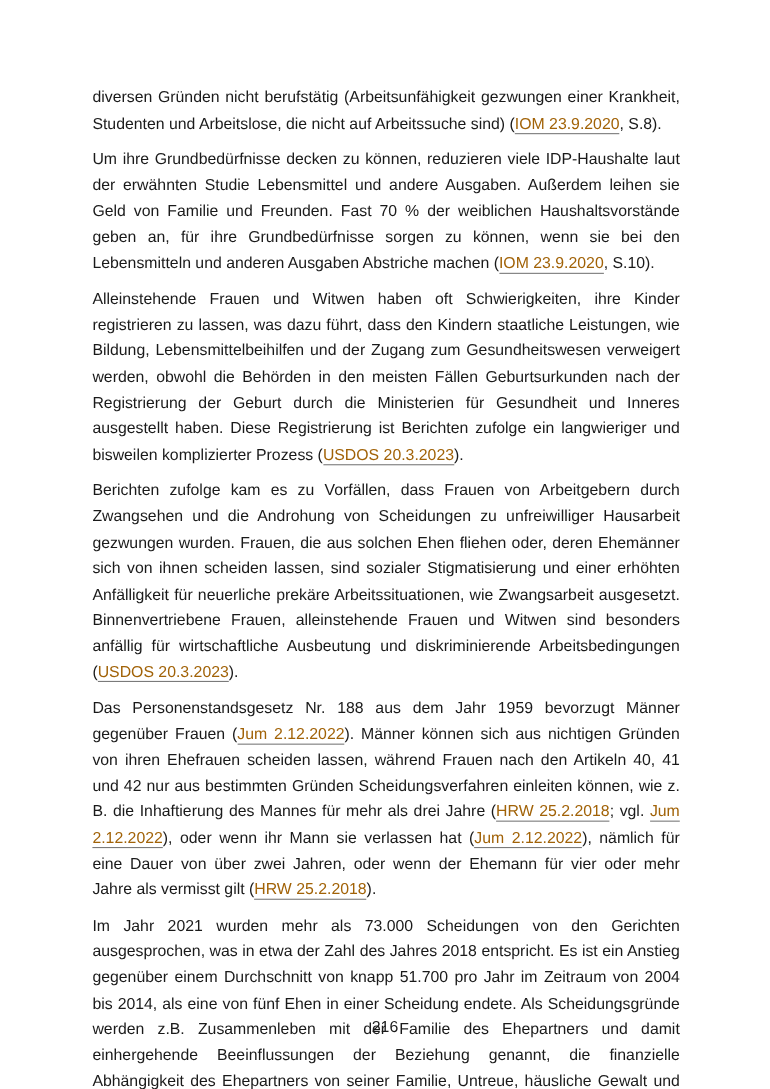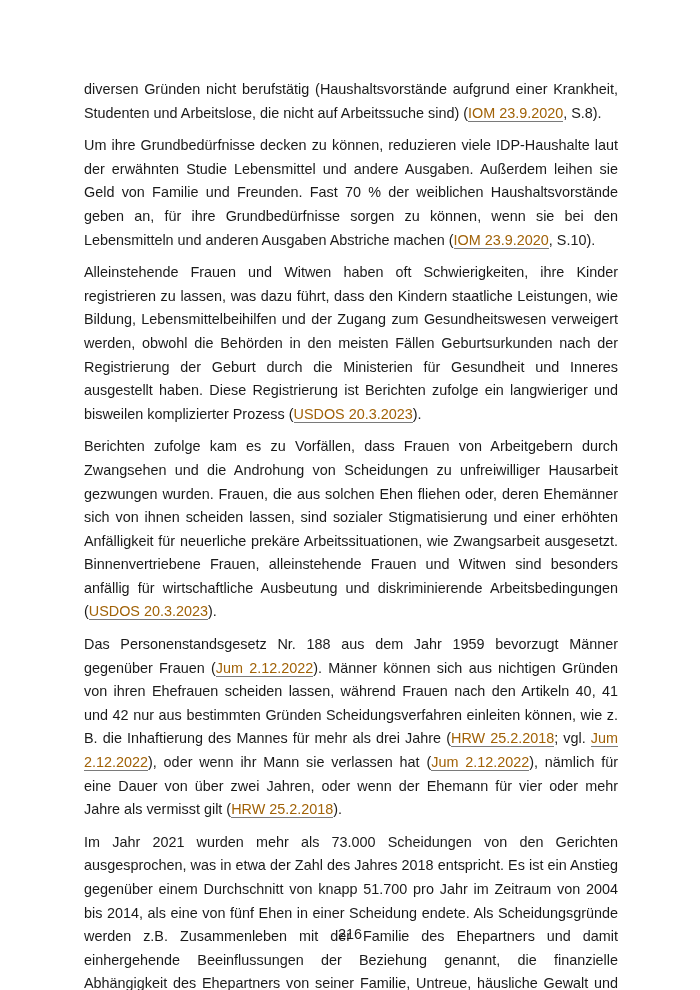--- a/index.html
+++ b/index.html
@@ -15,21 +15,21 @@
   .pagenum {
     position: absolute; top: 926px; left: 0; width: 700px; text-align: center;
     font-family: "Liberation Sans", sans-serif; font-size: 14.4px; color: #1a1a1a;
   }
 </style>
 </head>
 <body>
 
 <div class="page">
   <p>
-    <span>diversen Gründen nicht berufstätig (Haushaltsvorstände aufgrund einer Krankheit, Studenten und Arbeitslose, die nicht auf Arbeitssuche sind) (</span><a class="ref">IOM 23.9.2020</a><span>, S.8).</span>
+    <span>diversen Gründen nicht berufstätig (Arbeitsunfähigkeit gezwungen einer Krankheit, Studenten und Arbeitslose, die nicht auf Arbeitssuche sind) (</span><a class="ref">IOM 23.9.2020</a><span>, S.8).</span>
   </p>
   <p>
     <span>Um ihre Grundbedürfnisse decken zu können, reduzieren viele IDP-Haushalte laut der erwähn­ten Studie Lebensmittel und andere Ausgaben. Außerdem leihen sie Geld von Familie und Freunden. Fast 70 % der weiblichen Haushaltsvorstände geben an, für ihre Grundbedürfnisse sorgen zu können, wenn sie bei den Lebensmitteln und anderen Ausgaben Abstriche machen (</span><a class="ref">IOM 23.9.2020</a><span>, S.10).</span>
   </p>
   <p>
     <span>Alleinstehende Frauen und Witwen haben oft Schwierigkeiten, ihre Kinder registrieren zu lassen, was dazu führt, dass den Kindern staatliche Leistungen, wie Bildung, Lebensmittelbeihilfen und der Zugang zum Gesundheitswesen verweigert werden, obwohl die Behörden in den meisten Fällen Geburtsurkunden nach der Registrierung der Geburt durch die Ministerien für Gesund­heit und Inneres ausgestellt haben. Diese Registrierung ist Berichten zufolge ein langwieriger und bisweilen komplizierter Prozess (</span><a class="ref">USDOS 20.3.2023</a><span>).</span>
   </p>
   <p>
     <span>Berichten zufolge kam es zu Vorfällen, dass Frauen von Arbeitgebern durch Zwangsehen und die Androhung von Scheidungen zu unfreiwilliger Hausarbeit gezwungen wurden. Frauen, die aus solchen Ehen fliehen oder, deren Ehemänner sich von ihnen scheiden lassen, sind sozialer Stigmatisierung und einer erhöhten Anfälligkeit für neuerliche prekäre Arbeitssituationen, wie Zwangsarbeit ausgesetzt. Binnenvertriebene Frauen, alleinstehende Frauen und Witwen sind besonders anfällig für wirtschaftliche Ausbeutung und diskriminierende Arbeitsbedingungen (</span><a class="ref">USDOS 20.3.2023</a><span>).</span>
   </p>

